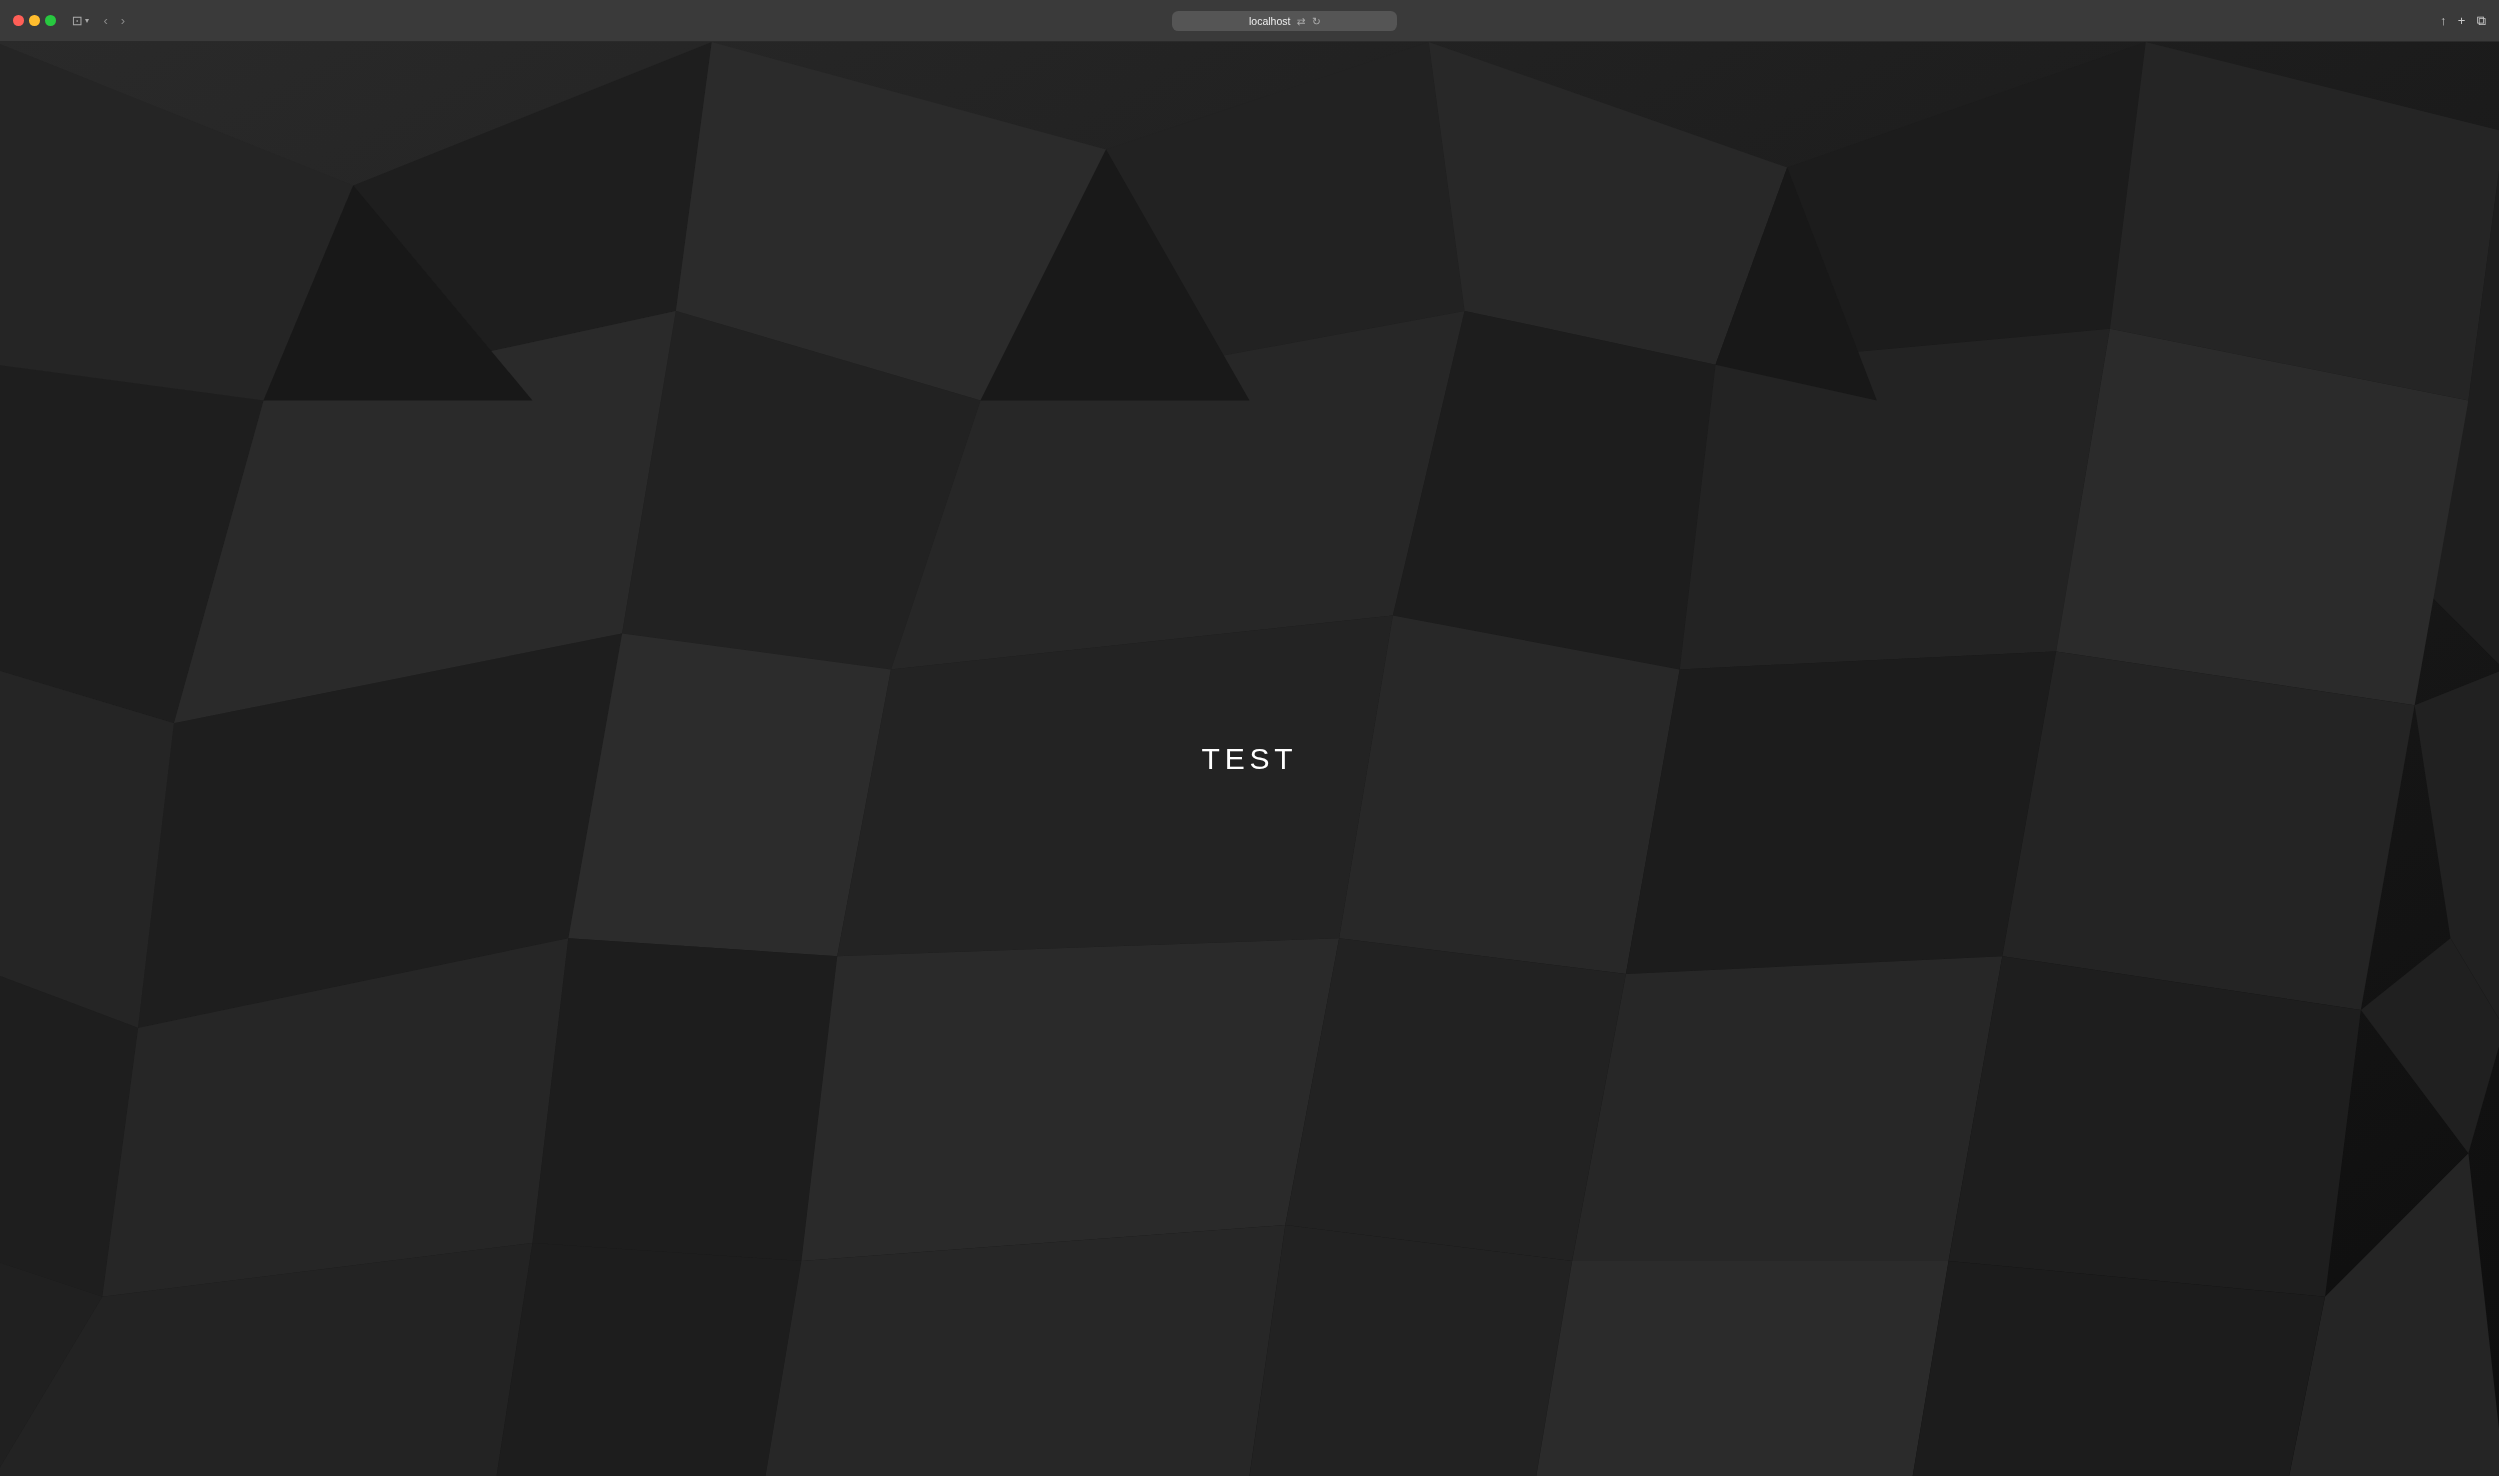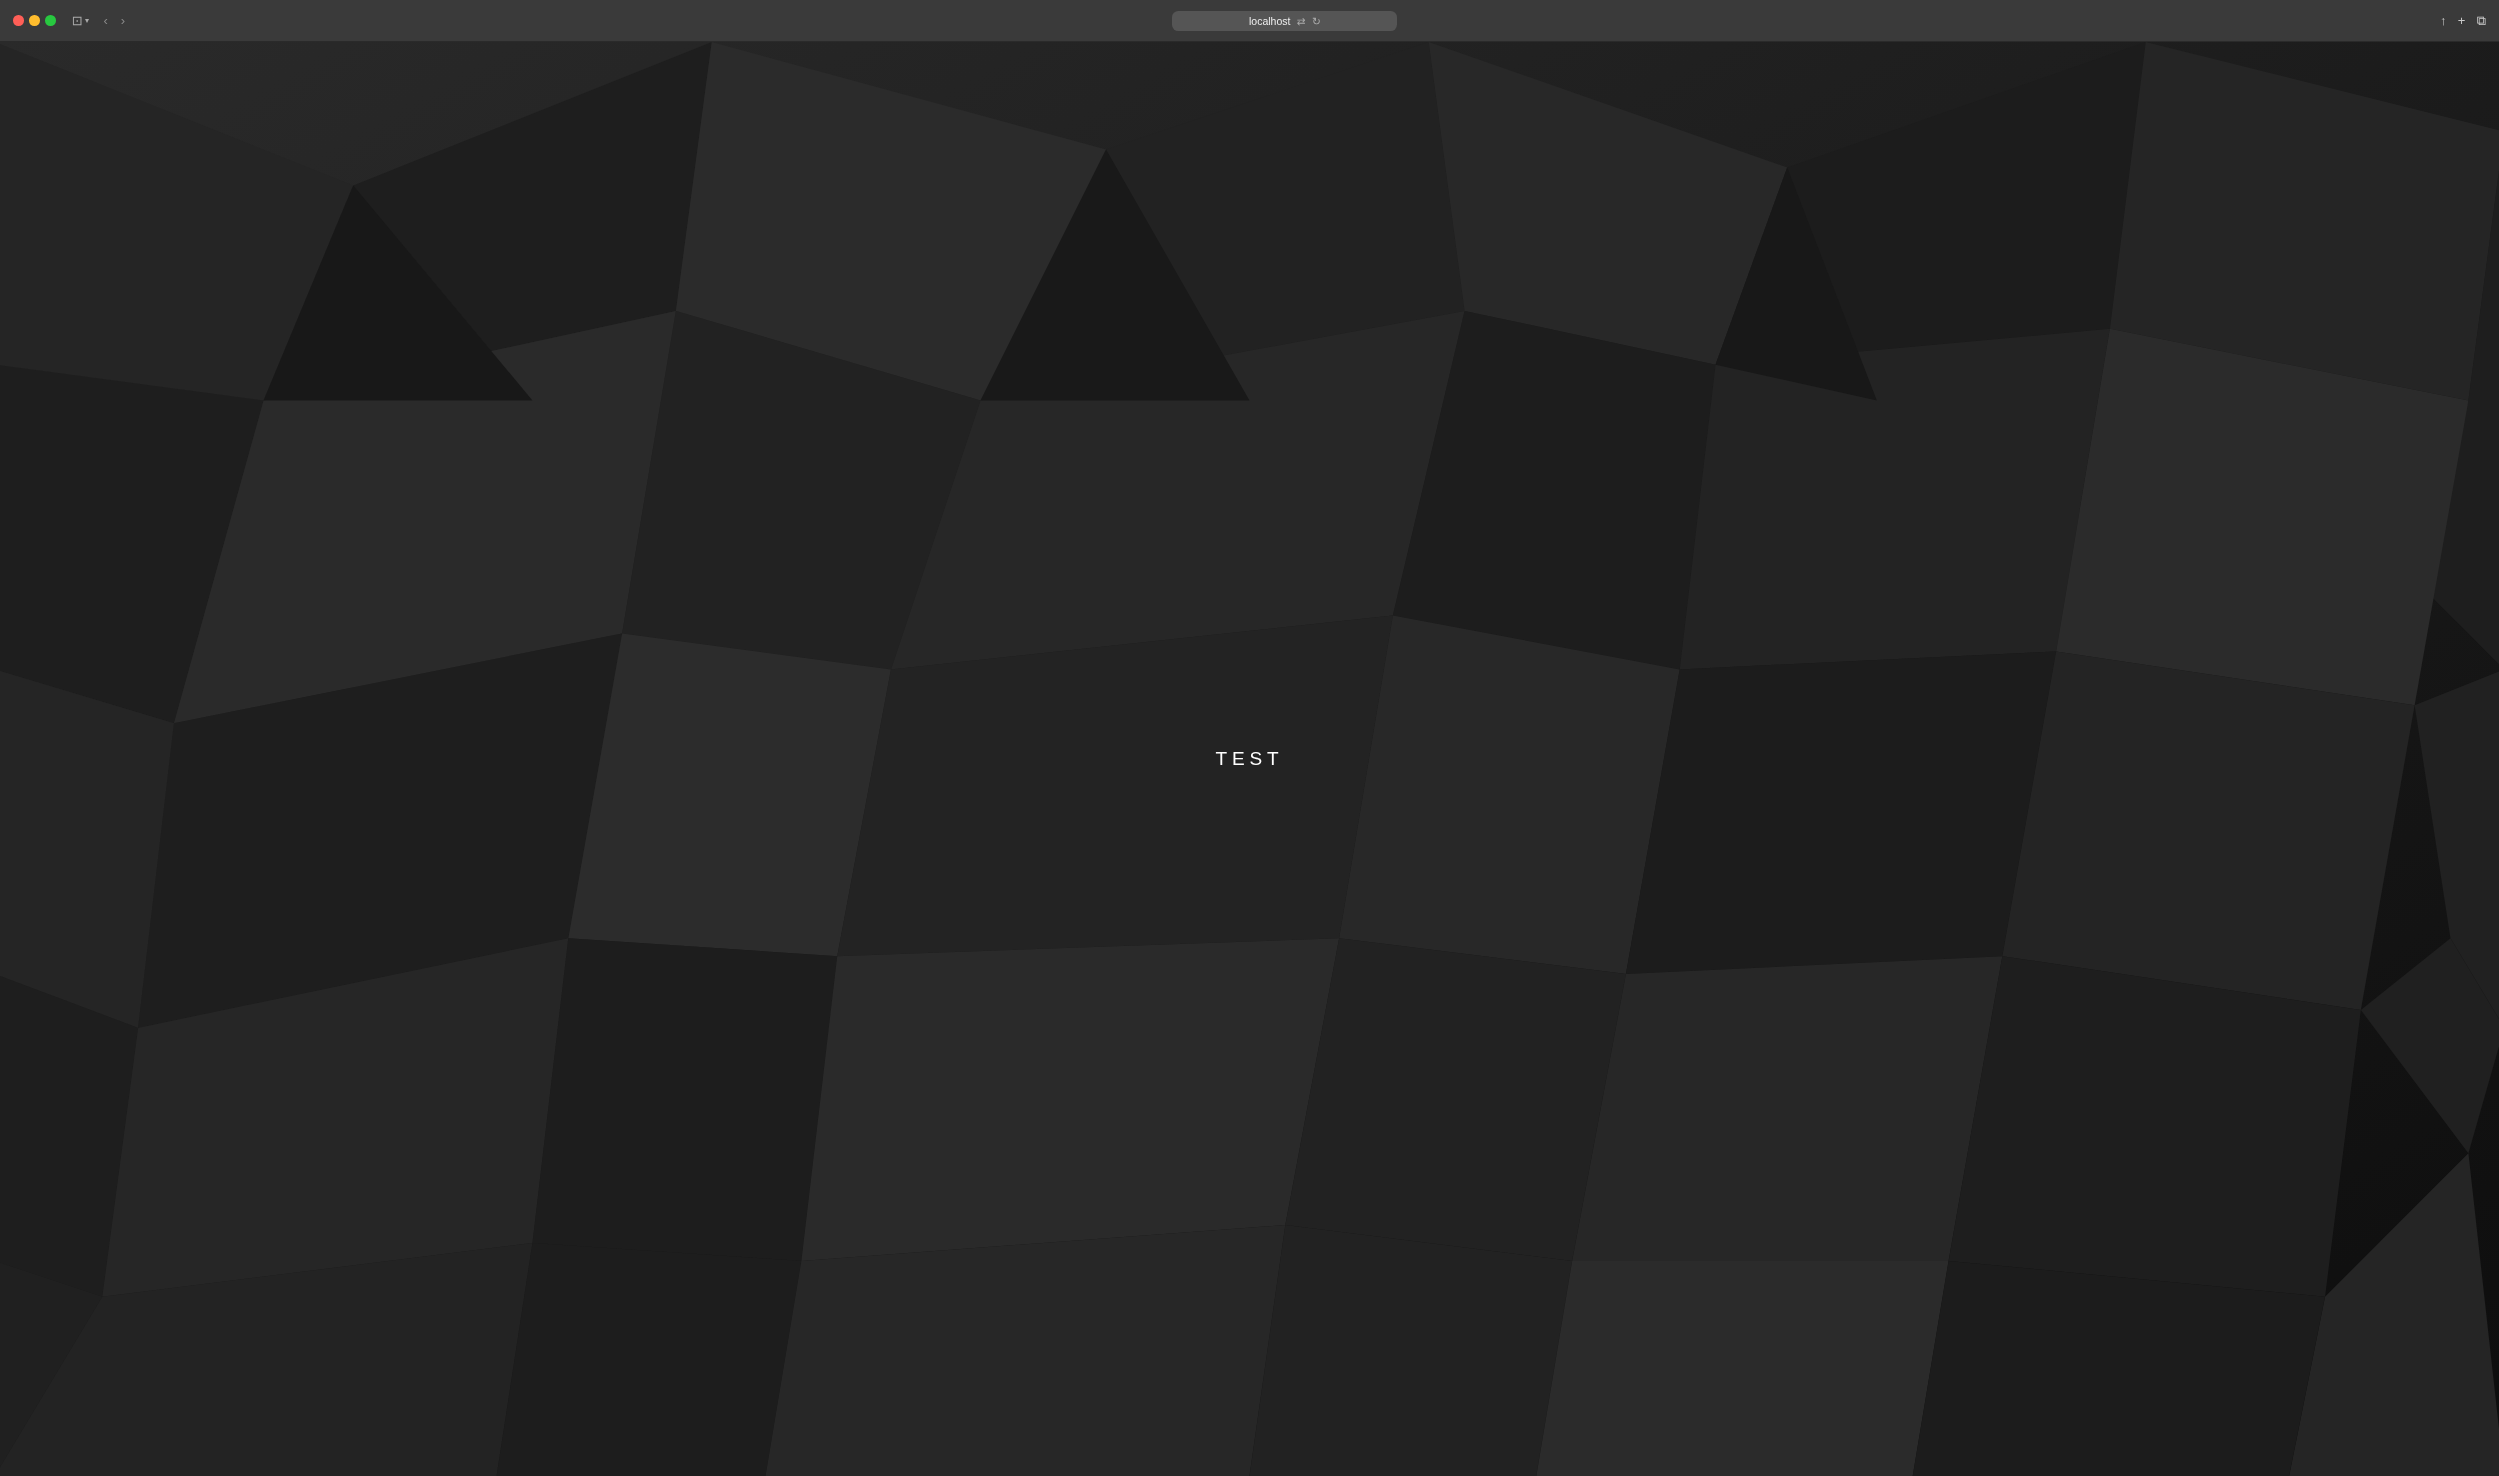--- a/index.html
+++ b/index.html
@@ -124,21 +124,21 @@
       inset: 0;
       display: flex;
       flex-direction: column;
       align-items: center;
       justify-content: center;
       gap: 26px;
     }
 
     .app-title {
       color: #ffffff;
-      font-size: 19px;
+      font-size: 30px;
       font-weight: 300;
       letter-spacing: 4.8px;
       text-transform: uppercase;
     }
 
     
     .login-card {
       background: #ffffff;
       width: 354px;
       border-radius: 1.6px;

